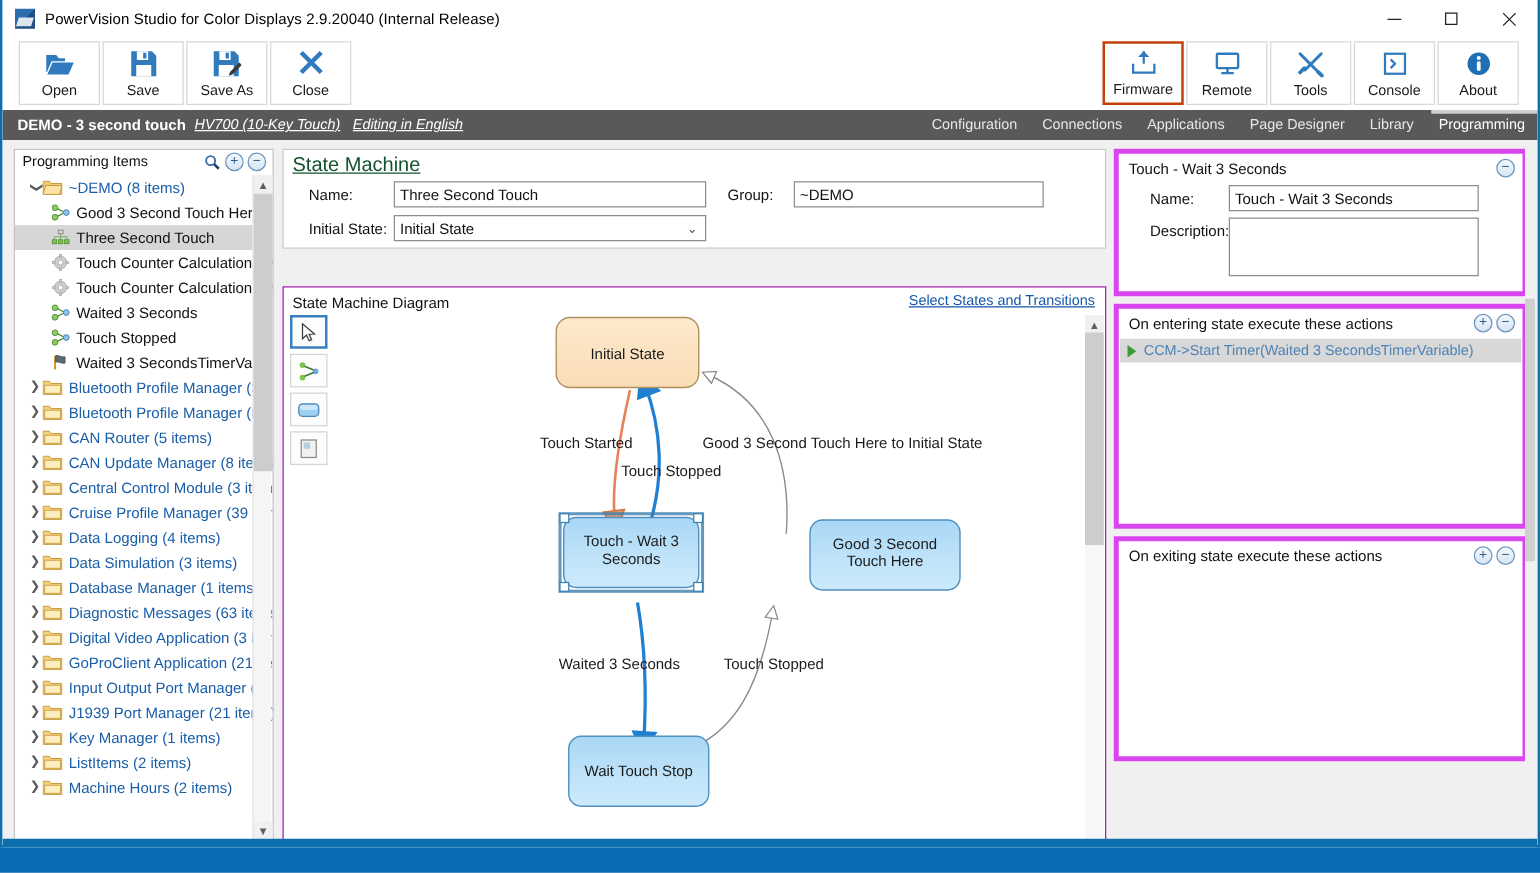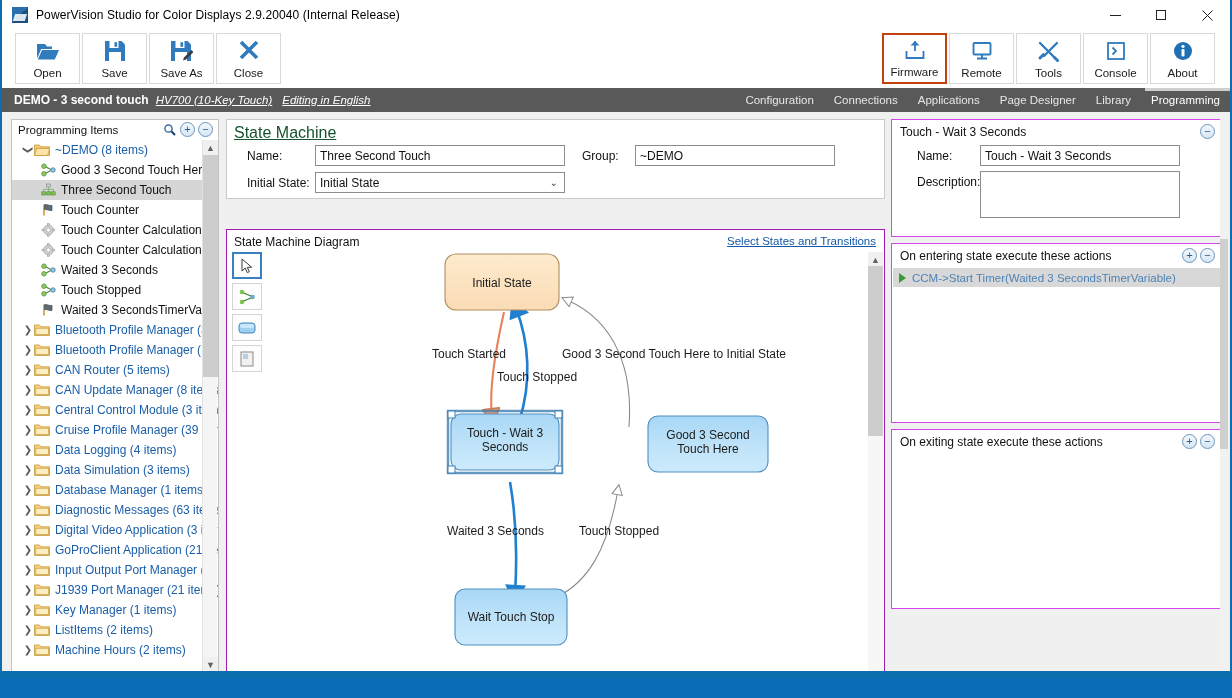--- a/index.html
+++ b/index.html
@@ -217,21 +217,21 @@
   }
   .dbtn {
     height:17px; border:1px solid #c8c8c8; background:#fafafa; margin-left:4px;
     display:flex; align-items:center; padding:0 6px; gap:4px; font-size:11.5px; color:#8d8d8d;
     cursor:default;
   }
   .dbtn.last { width:24px; padding:0; justify-content:center; margin-right:4px; }
 
   
   .right { position:absolute; left:889px; top:7px; width:331px; height:572px; }
-  .rbox { background:#fff; border:1px solid #d946ef; position:absolute; left:0; width:331px; }
+  .rbox { background:#fff; border:4px solid #d946ef; position:absolute; left:0; width:331px; }
   .rbox-title { position:absolute; left:8px; top:5px; font-size:12px; color:#111; }
   .rbox-btns { position:absolute; right:6px; top:4px; display:flex; gap:3px; }
   .rlbl { position:absolute; font-size:12px; color:#111; }
   .action-row {
     position:absolute; left:1px; right:1px; top:24px; height:19px; background:#d8d8d8;
     display:flex; align-items:center; padding-left:6px; gap:6px;
   }
   .play-tri {
     width:0; height:0; border-left:7px solid #3d9b34; border-top:5px solid transparent;
     border-bottom:5px solid transparent;
@@ -436,29 +436,20 @@
               <span class="ticon">
                 <svg width="15" height="14" viewBox="0 0 15 14">
                   <rect x="5.5" y="1" width="4" height="3" fill="#cfcfcf" stroke="#808080" stroke-width="0.6"></rect>
                   <path d="M7.5 4 V6.4 M2.5 6.4 H12.5 M2.5 6.4 V8.5 M7.5 6.4 V8.5 M12.5 6.4 V8.5" stroke="#7aa96a" stroke-width="0.8" fill="none"></path>
                   <rect x="0.8" y="8.8" width="3.6" height="3.2" fill="#7fc44a" stroke="#4c8a3a" stroke-width="0.6"></rect>
                   <rect x="5.7" y="8.8" width="3.6" height="3.2" fill="#7fc44a" stroke="#4c8a3a" stroke-width="0.6"></rect>
                   <rect x="10.6" y="8.8" width="3.6" height="3.2" fill="#7fc44a" stroke="#4c8a3a" stroke-width="0.6"></rect>
                 </svg>
               </span>
               <span class="tlabel">Three Second Touch</span>
-            </div>
-            <div class="tnode child">
-              <span class="ticon">
-                <svg width="15" height="14" viewBox="0 0 15 14">
-                  <path d="M3 1.5 L3 12.5" stroke="#d3982e" stroke-width="1.6"></path>
-                  <path d="M3.6 1.6 C6 1 8.6 3.2 11 2.4 L11 7.4 C8.6 8.2 6 6 3.6 6.6 Z" fill="#5c6b74" stroke="#3d4a52" stroke-width="0.7"></path>
-                </svg>
-              </span>
-              <span class="tlabel">Touch Counter</span>
             </div>
             <div class="tnode child">
               <span class="ticon">
                 <svg width="15" height="14" viewBox="0 0 15 14">
                   <g fill="#cfcfcf" stroke="#a8a8a8" stroke-width="0.7">
                     <circle cx="7.4" cy="7" r="5"></circle>
                   </g>
                   <circle cx="7.4" cy="7" r="2" fill="#fff" stroke="#a8a8a8" stroke-width="0.7"></circle>
                   <g fill="#cfcfcf" stroke="#a8a8a8" stroke-width="0.6">
                     <rect x="6.6" y="0.6" width="1.7" height="2.2"></rect>

